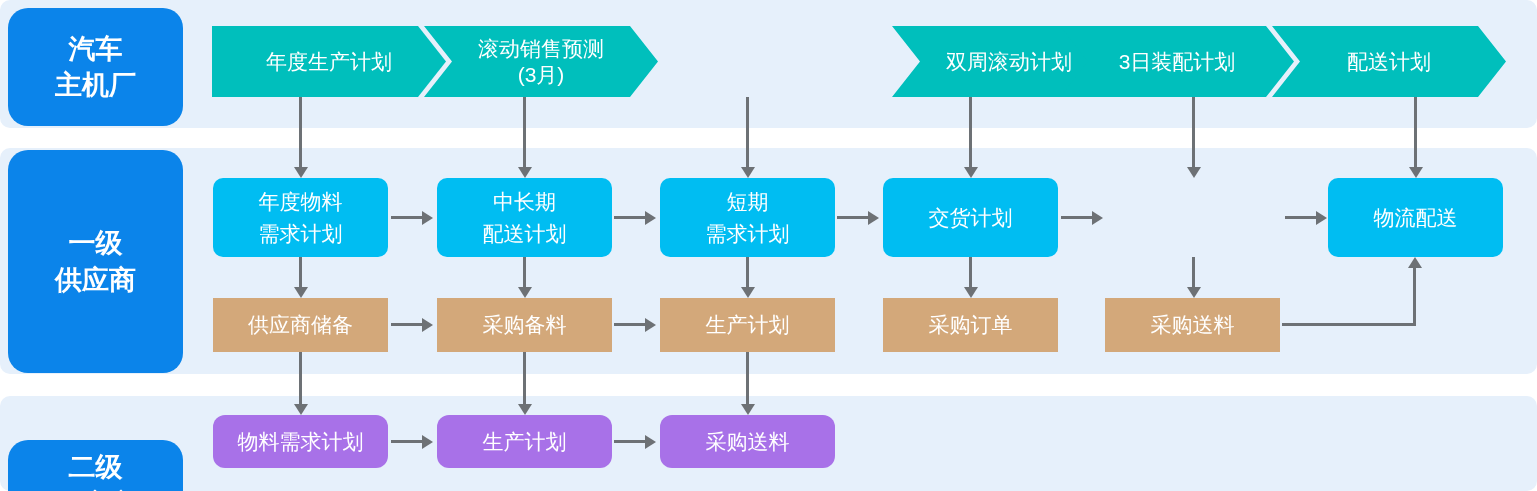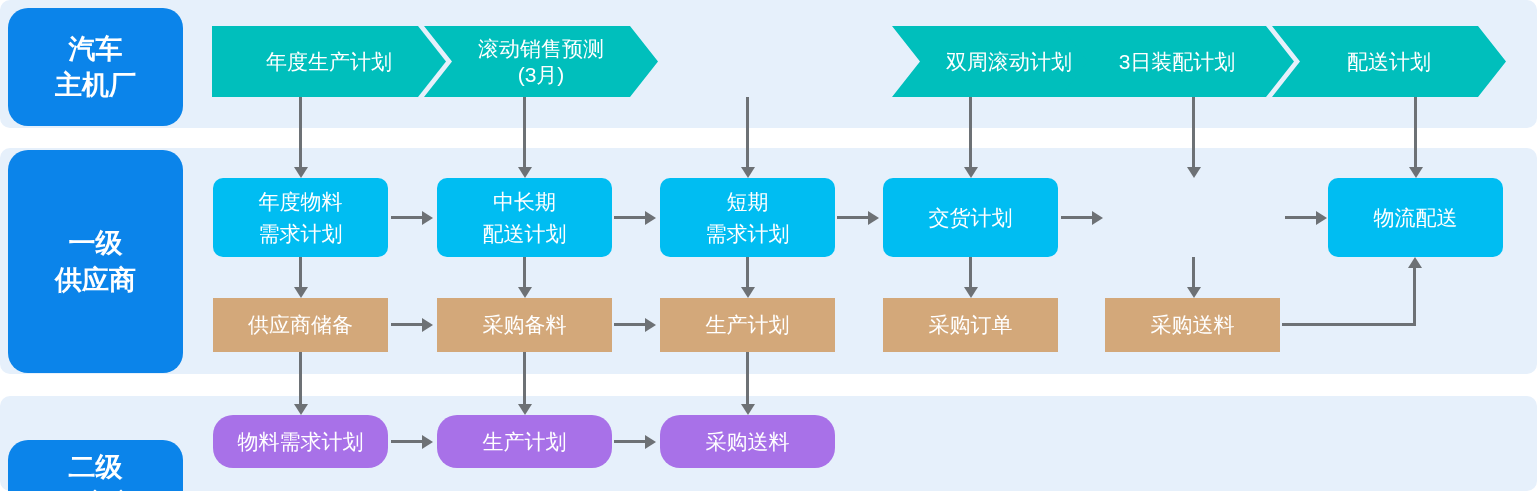--- a/index.html
+++ b/index.html
@@ -35,21 +35,21 @@
   }
   .chevron.first{clip-path:polygon(0 0,206px 0,100% 50%,206px 100%,0 100%);}
 
   .node{
     position:absolute;width:175px;display:flex;align-items:center;justify-content:center;
     text-align:center;color:var(--text-on-fill);font-size:21px;line-height:1.5;
     white-space:pre-line;box-sizing:border-box;
   }
   .plan{top:178px;height:79px;background:var(--plan);border-radius:10px;}
   .ops{top:298px;height:54px;background:var(--ops);border-radius:0;}
-  .tier2{top:415px;height:53px;background:var(--tier2);border-radius:20px;}
+  .tier2{top:415px;height:53px;background:var(--tier2);border-radius:12px;}
 
   .varrow{position:absolute;width:3px;background:var(--arrow);}
   .varrow::after{content:"";position:absolute;bottom:-11px;left:50%;transform:translateX(-50%);
     border:7px solid transparent;border-bottom:none;border-top:11px solid var(--arrow);}
   .uparrow{position:absolute;width:3px;background:var(--arrow);}
   .uparrow::before{content:"";position:absolute;top:-11px;left:50%;transform:translateX(-50%);
     border:7px solid transparent;border-top:none;border-bottom:11px solid var(--arrow);}
   .harrow{position:absolute;height:3px;background:var(--arrow);}
   .harrow::after{content:"";position:absolute;right:-10px;top:50%;transform:translateY(-50%);
     border:7px solid transparent;border-right:none;border-left:11px solid var(--arrow);}

